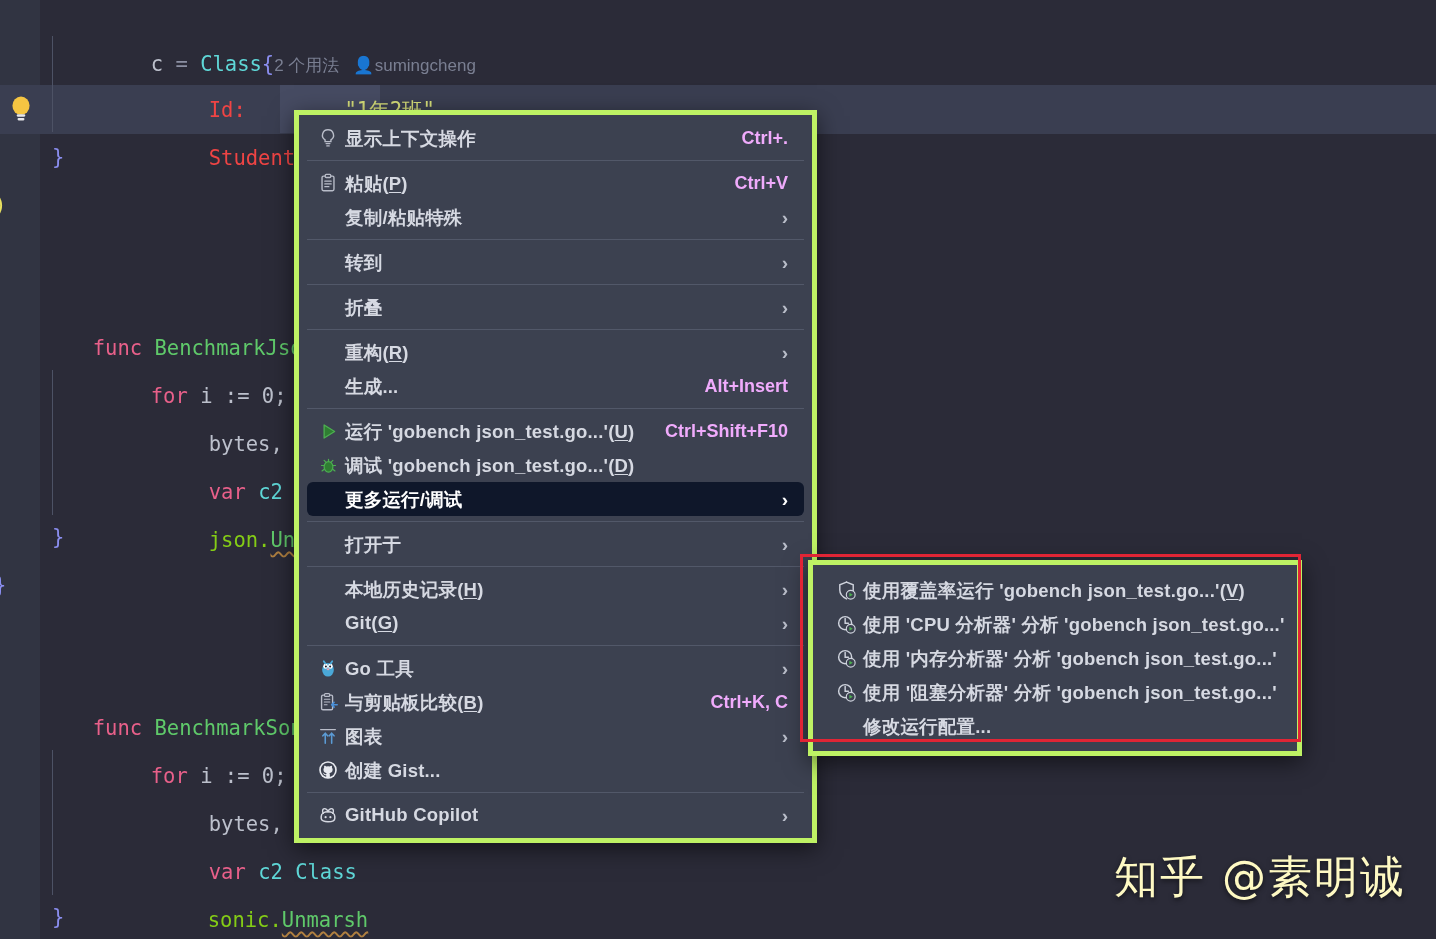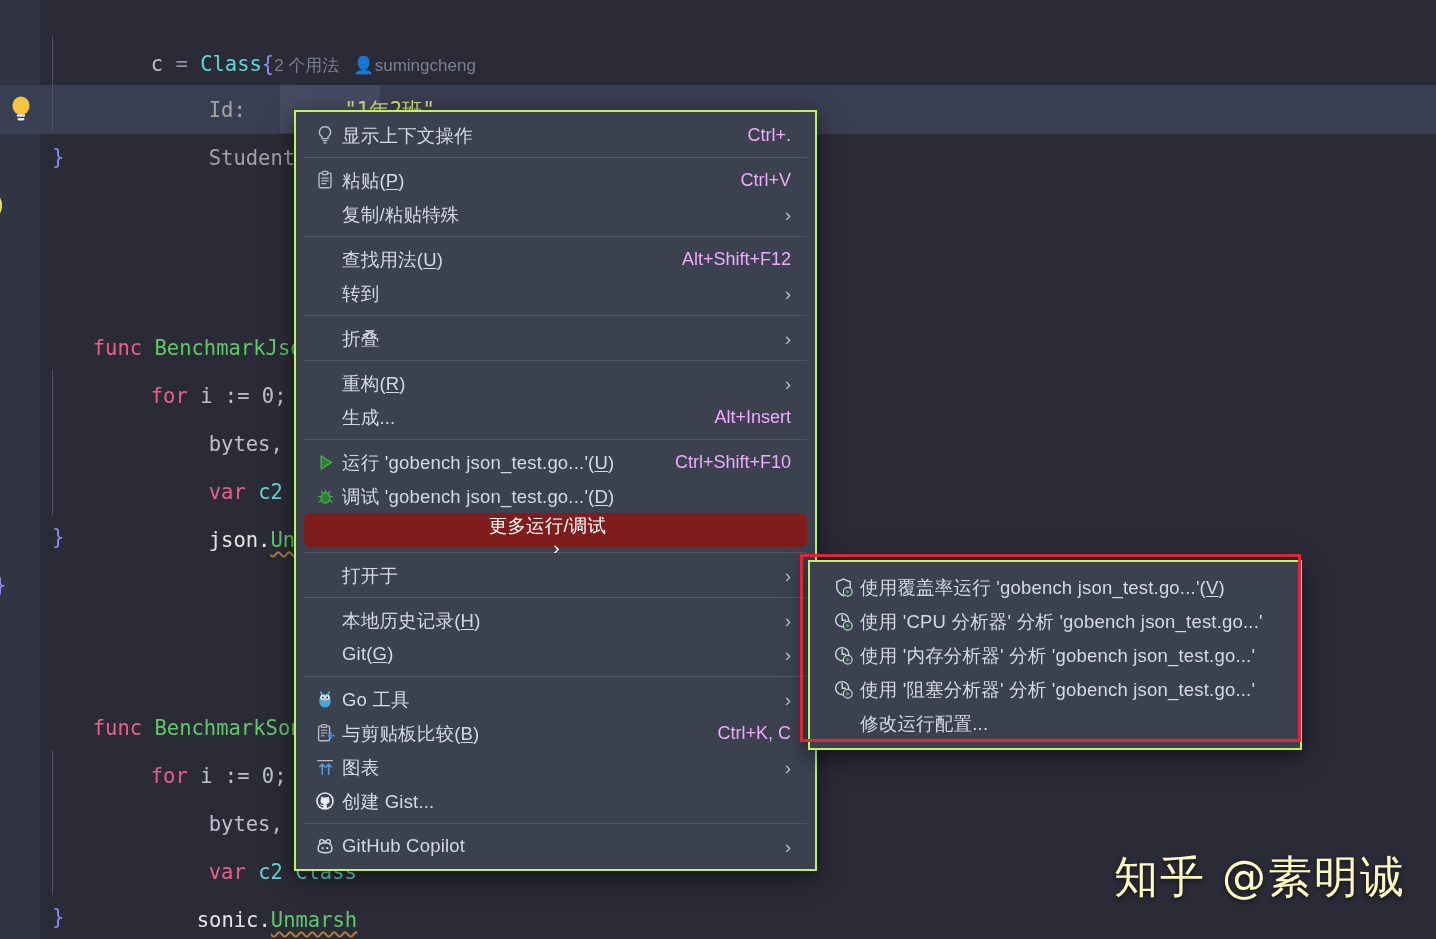--- a/index.html
+++ b/index.html
@@ -37,48 +37,49 @@
   .selection-block {
     position: absolute; background: #4a4f66; opacity: .8;
   }
 
   
   .t-plain  { color: #bcc0cc; }
   .t-kw     { color: #e8608a; }
   .t-fn     { color: #5fc96a; }
   .t-type   { color: #5fd7d7; }
   .t-str    { color: #d8e07a; }
-  .t-field  { color: #a3a3a3; text-align: right; }
+  .t-field  { color: #ef4444; text-align: right; }
   .t-punc   { color: #8c90a3; }
   .t-brace  { color: #8b8ef0; }
   .t-brace2 { color: #e8e060; }
-  .t-pkg    { color: #e5e5e5; }
+  .t-pkg    { color: #84cc16; }
   .t-meth   { color: #5fc96a; }
   .t-param  { color: #b8a8e8; font-style: italic; }
   .t-hint   { color: #7a7f92; font-family:"Liberation Sans",sans-serif; font-size:17px; }
 
   .squiggle {
     text-decoration: underline wavy #b08040;
     text-decoration-skip-ink: none;
     text-underline-offset: 4px;
   }
 
   .bulb {
     position: absolute; left: 8px; top: 95px; width: 26px; height: 30px;
   }
 
   
   .menu {
     position: absolute;
     background: #3c4150;
-    border: 2px solid #bef264;
+    border: 5px solid #bef264;
     box-shadow: 0 6px 22px rgba(0,0,0,.55);
     padding: 6px 0;
     font-size: 18.5px;
     color: #d6d9e2;
+    font-weight: bold;
   }
   #ctx-menu { left: 294px; top: 110px; width: 523px; }
   #sub-menu { left: 808px; top: 560px; width: 494px; padding: 8px 4px; }
 
   .mi {
     position: relative;
     display: flex; align-items: center;
     height: 34px;
     padding: 0 16px 0 0;
     margin: 0 8px;
@@ -87,21 +88,21 @@
     cursor: default;
   }
   .mi .ic {
     width: 34px; min-width: 34px; height: 28px;
     display: flex; align-items: center; justify-content: center;
     margin-left: 4px;
   }
   .mi .lbl { flex: 1; letter-spacing: .2px; }
   .mi .sc  { color: #f0abfc; font-size: 18px; padding-left: 22px; }
   .mi .arrow { color: #b9bdc9; font-size: 19px; padding-left: 18px; line-height: 1; }
-  .mi.sel { background: #7f1d1d; color: #ffffff; flex-direction: column; }
+  .mi.sel { background: #0f172a; color: #ffffff; }
   .mi.sel .arrow { color: #ffffff; }
 
   .sep { height: 1px; background: #525869; margin: 5px 8px; }
 
   u { text-decoration: underline; text-underline-offset: 2px; }
 
   
   #red-box {
     position: absolute; left: 800px; top: 554px;
     width: 501px; height: 188px;
@@ -183,21 +184,21 @@
       </div>
       <div class="line-inner" style="top:703px;left:52px;">
         <span class="t-kw">for</span><span> </span><span class="t-plain">i := 0; i &lt; b</span>
       </div>
       <div class="line-inner" style="top:751px;left:110px;">
         <span class="t-plain">bytes, _ := s</span>
       </div>
       <div class="line-inner" style="top:799px;left:110px;">
         <span class="t-kw">var</span><span> </span><span class="t-type">c2 Class</span>
       </div>
-      <div class="line-inner" style="top:847px;left:98px;">
+      <div class="line-inner" style="top:847px;left:109px;">
         <span class="t-pkg">sonic.</span><span class="t-meth squiggle">Unmarsh</span>
       </div>
       <div class="line-inner" style="top:893px;left:52px;"><span class="t-brace">}</span></div>
     </div>
   </div>
 
   <div class="menu" id="ctx-menu">
       <div class="mi">
         <span class="ic">
           <svg width="22" height="22" viewBox="0 0 24 24">
@@ -220,25 +221,20 @@
         </span>
         <span class="lbl">粘贴(<u>P</u>)</span>
         <span class="sc">Ctrl+V</span>
       </div>
       <div class="mi">
         <span class="ic"></span>
         <span class="lbl">复制/粘贴特殊</span>
         <span class="arrow">›</span>
       </div>
       <div class="sep"></div>
-      <div class="mi">
-        <span class="ic"></span>
-        <span class="lbl">查找用法(<u>U</u>)</span>
-        <span class="sc">Alt+Shift+F12</span>
-      </div>
       <div class="mi">
         <span class="ic"></span>
         <span class="lbl">转到</span>
         <span class="arrow">›</span>
       </div>
       <div class="sep"></div>
       <div class="mi">
         <span class="ic"></span>
         <span class="lbl">折叠</span>
         <span class="arrow">›</span>

